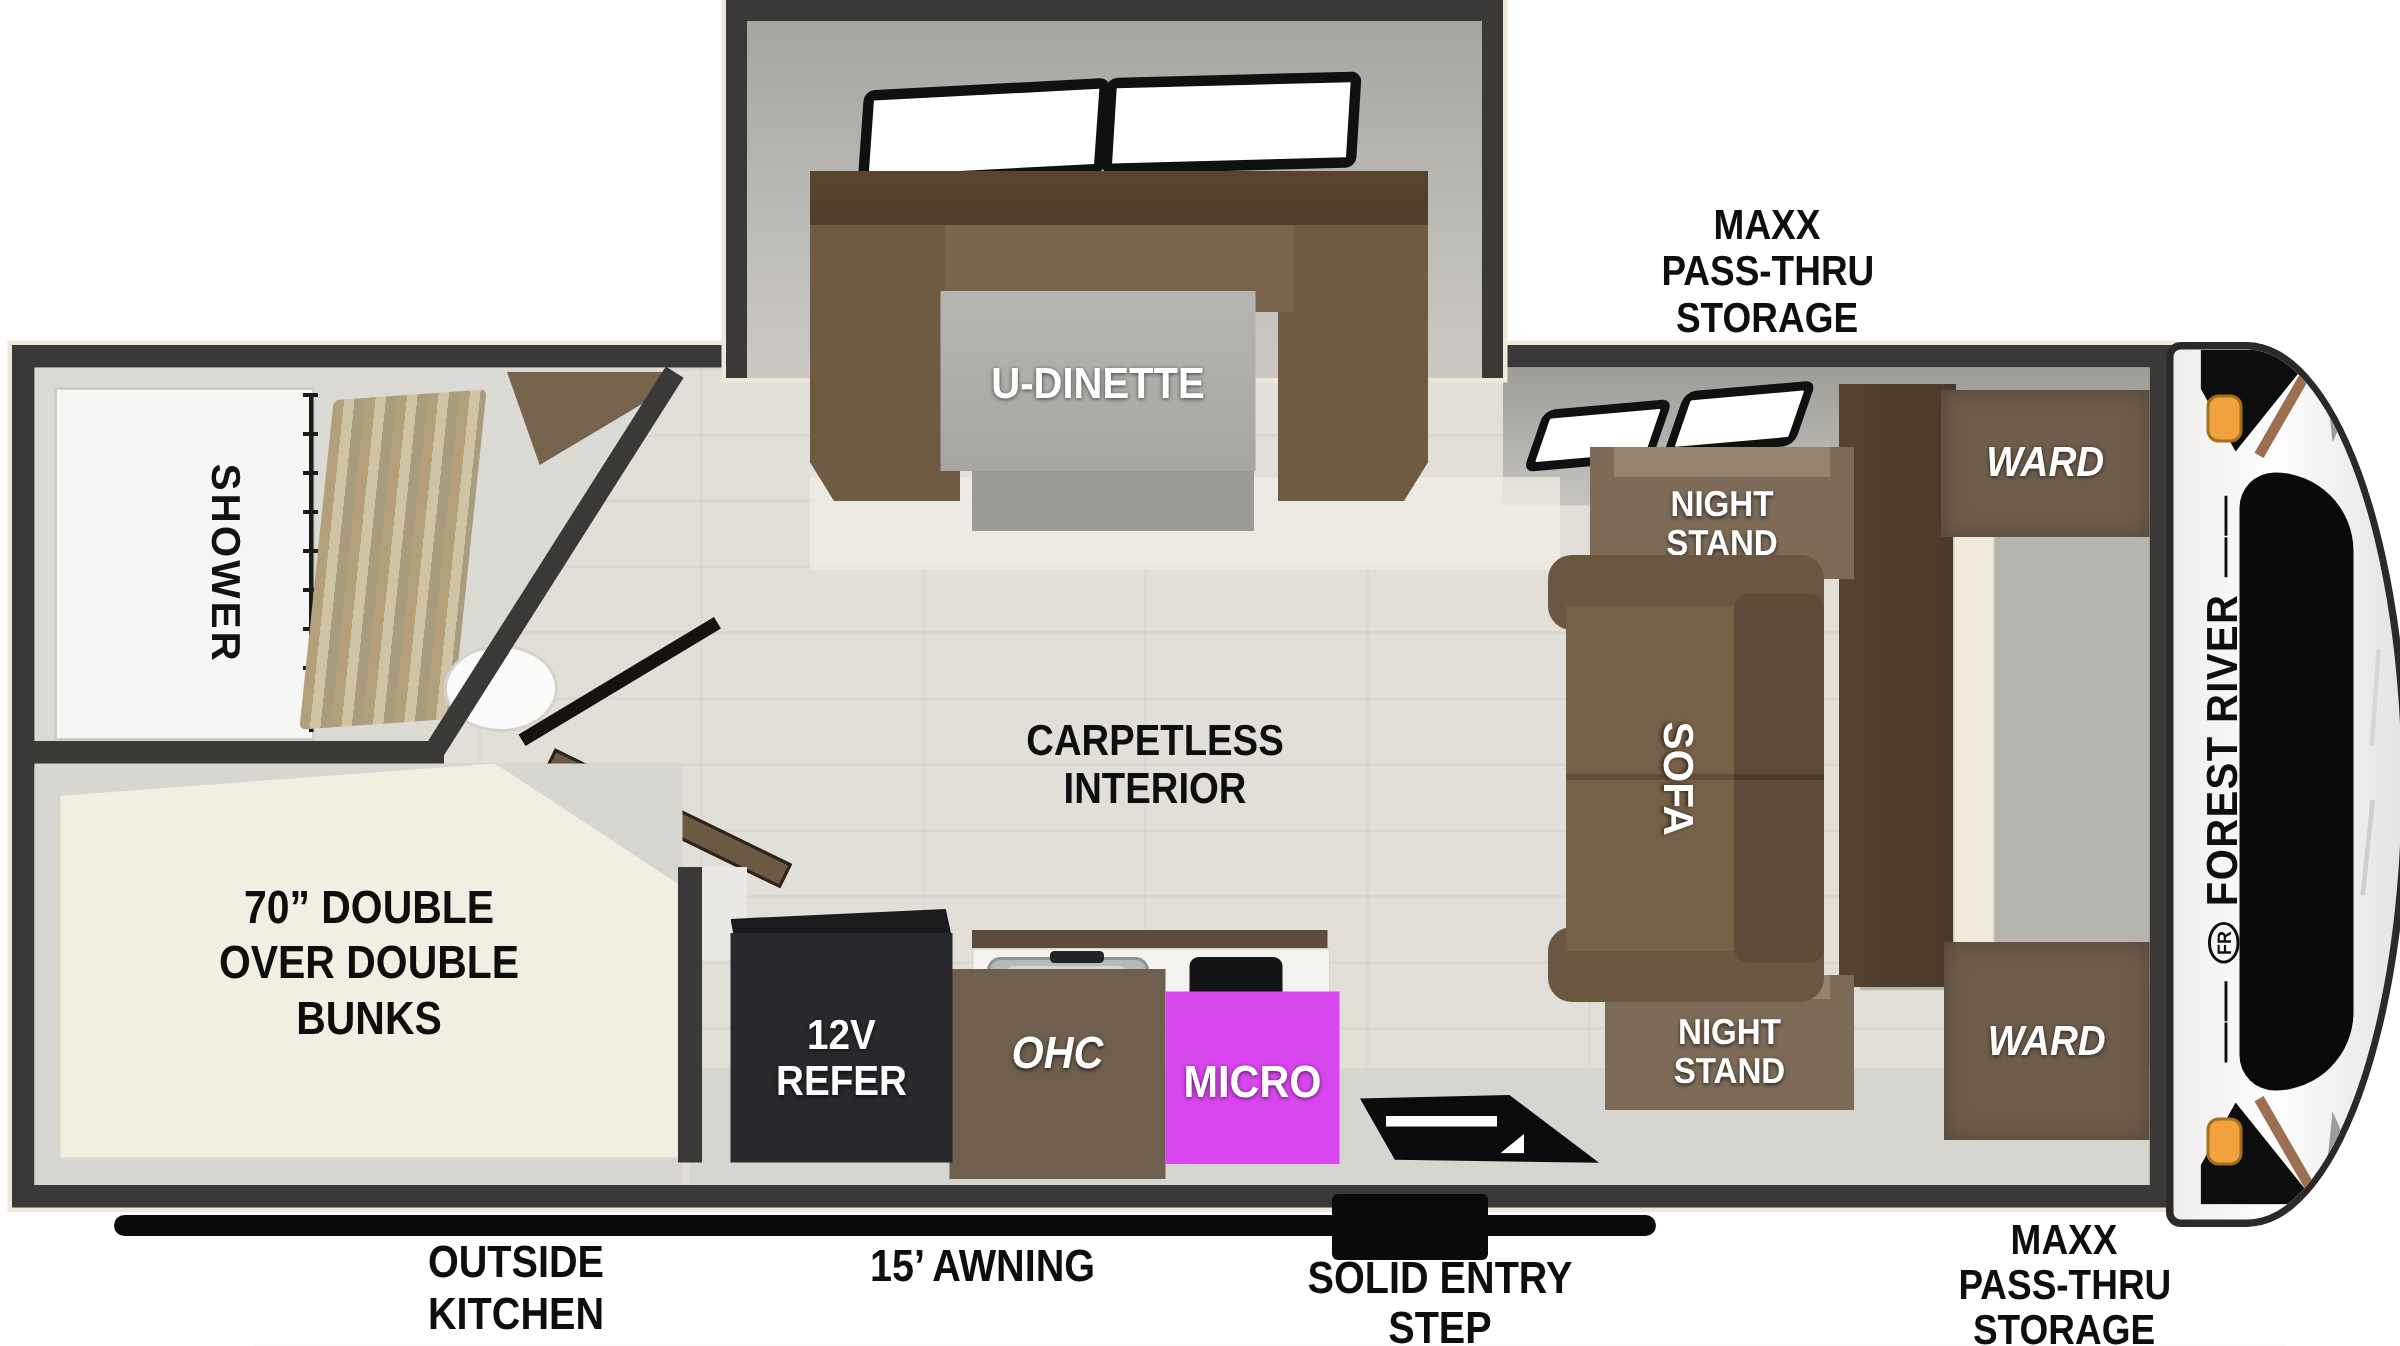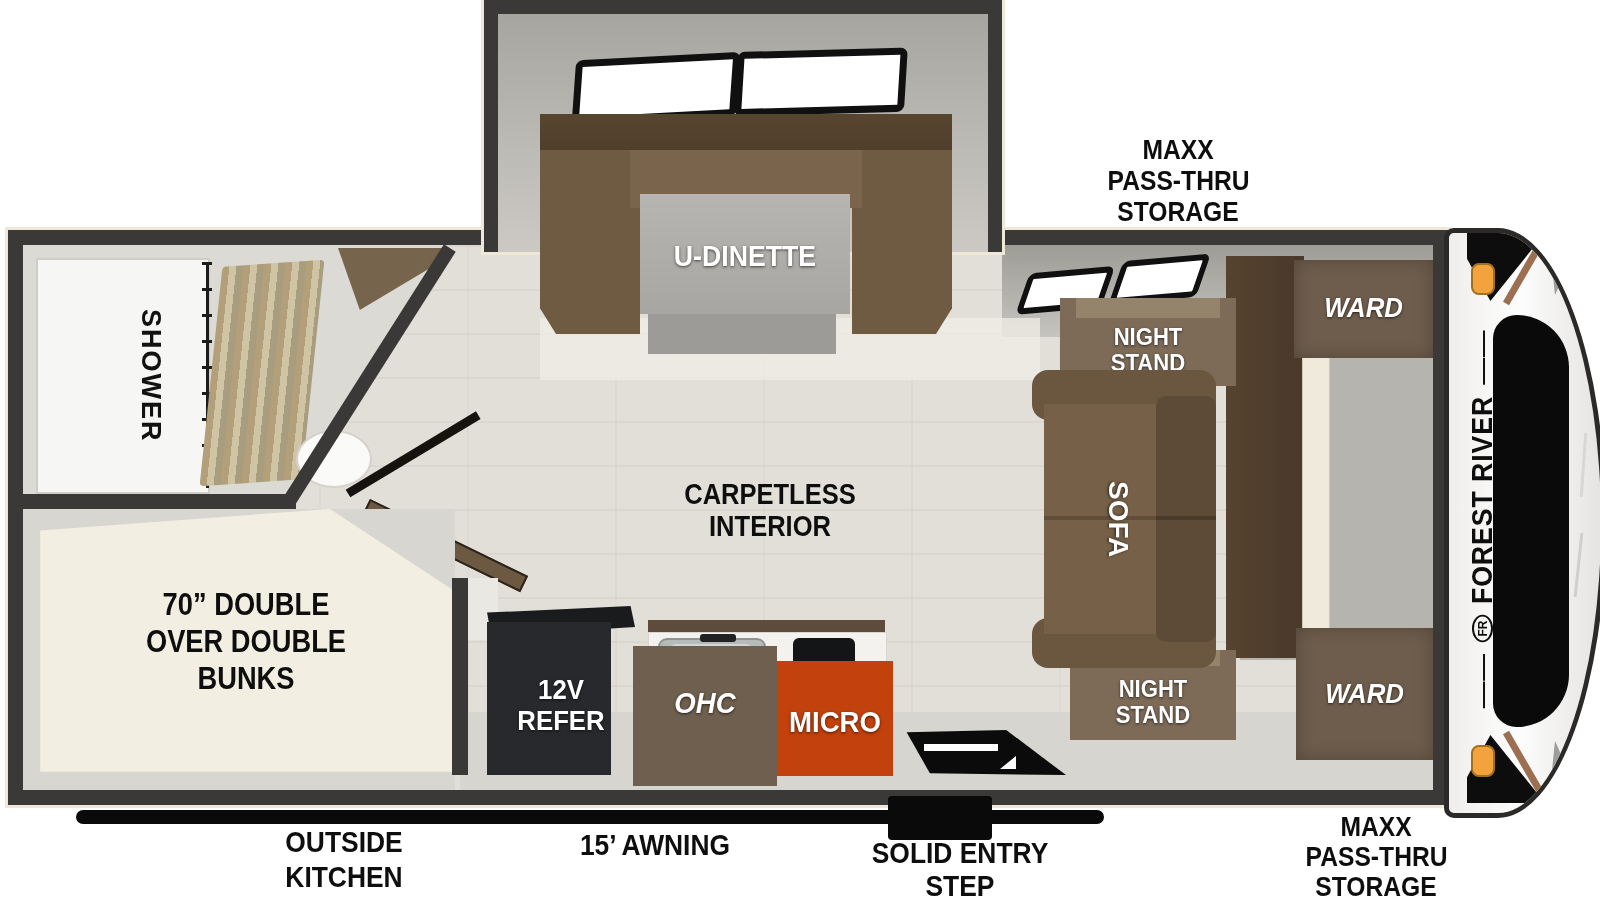--- a/index.html
+++ b/index.html
@@ -42,21 +42,21 @@
   <div class="abs" style="left:574px;top:52px;width:330px;height:70px;transform:rotate(-1.5deg);">
     <div class="abs pane" style="left:0px;top:2px;width:150px;height:50px;transform:skewX(-7deg) rotate(-1.5deg);"></div>
     <div class="abs pane" style="left:162px;top:0px;width:156px;height:50px;transform:skewX(-5deg);"></div>
   </div>
 
   <div class="abs" style="left:540px;top:114px;width:412px;height:76px;background:linear-gradient(180deg,#57452f,#483828);"></div>
   <div class="abs" style="left:540px;top:150px;width:100px;height:184px;background:#6f5a42;clip-path:polygon(0 0,100% 0,100% 100%,16% 100%,0 86%);"></div>
   <div class="abs" style="left:852px;top:150px;width:100px;height:184px;background:#6f5a42;clip-path:polygon(0 0,100% 0,100% 86%,84% 100%,0 100%);"></div>
   <div class="abs" style="left:630px;top:150px;width:232px;height:58px;background:#7a654c;"></div>
   <div class="abs" style="left:648px;top:310px;width:188px;height:44px;background:#9d9b97;"></div>
-  <div class="abs" style="left:640px;top:194px;width:210px;height:120px;background:linear-gradient(180deg,#b7b5b2,#a8a6a2);">
+  <div class="abs" style="left:627px;top:194px;width:210px;height:120px;background:linear-gradient(180deg,#b7b5b2,#a8a6a2);">
     <div class="wlab abs" style="left:0;top:46px;width:210px;font-size:29px;">U-DINETTE</div>
   </div>
 
   <div class="abs" style="left:23px;top:245px;width:424px;height:260px;background:#dcdad5;
               clip-path:polygon(0 0,100% 0,100% 5%,63.5% 100%,0 100%);"></div>
   <div class="abs" style="left:36px;top:258px;width:170px;height:232px;background:#f6f6f4;border:2px solid #cfcdc8;"></div>
   <div class="abs vtext" style="left:128px;top:296px;width:44px;height:160px;font-size:27px;color:#121212;letter-spacing:2px;">
     <span>SHOWER</span>
   </div>
   <div class="abs" style="left:202px;top:262px;width:10px;height:226px;background:repeating-linear-gradient(180deg,#1c1c1c 0 3px,transparent 3px 26px);"></div>
@@ -86,25 +86,25 @@
 
   <div class="abs" style="left:648px;top:620px;width:237px;height:16px;background:#5d4c3b;"></div>
   <div class="abs" style="left:648px;top:632px;width:237px;height:42px;background:#f3f2ef;border:1px solid #d9d6d0;"></div>
   <div class="abs" style="left:658px;top:638px;width:104px;height:34px;background:#b6bab9;border:2px solid #8f9392;border-radius:9px;"></div>
   <div class="abs" style="left:670px;top:644px;width:82px;height:24px;background:#d3d6d5;border-radius:6px;"></div>
   <div class="abs" style="left:700px;top:634px;width:36px;height:8px;background:#222;border-radius:3px;"></div>
   <div class="abs" style="left:793px;top:638px;width:62px;height:32px;background:#141516;border-radius:6px;"></div>
   <div class="abs wood" style="left:633px;top:646px;width:144px;height:140px;">
     <div class="wlab abs" style="left:0;top:40px;width:144px;font-size:30px;">OHC</div>
   </div>
-  <div class="abs" style="left:777px;top:661px;width:116px;height:115px;background:#c2410c;">
+  <div class="abs" style="left:777px;top:661px;width:116px;height:115px;background:#d946ef;">
     <div class="wlab abs" style="left:-10px;top:44px;width:136px;font-size:30px;">MICRO</div>
   </div>
   <div class="abs" style="left:487px;top:606px;width:148px;height:30px;background:#191b1d;clip-path:polygon(0 22%,97% 0,100% 70%,3% 100%);"></div>
-  <div class="abs" style="left:487px;top:622px;width:124px;height:153px;background:#27292c;">
+  <div class="abs" style="left:487px;top:622px;width:148px;height:153px;background:#27292c;">
     <div class="wlab abs" style="left:0;top:52px;width:148px;font-size:28px;line-height:31px;">
       <div>12V</div>
       <div>REFER</div>
     </div>
   </div>
 
   <div class="abs" style="left:900px;top:730px;width:166px;height:47px;background:#0b0b0b;
               clip-path:polygon(4% 5%,64% 0,100% 96%,18% 92%);"></div>
   <div class="abs" style="left:924px;top:744px;width:74px;height:7px;background:#ffffff;"></div>
   <div class="abs" style="left:1000px;top:756px;width:16px;height:13px;background:#ffffff;clip-path:polygon(100% 0,100% 100%,0 100%);"></div>

